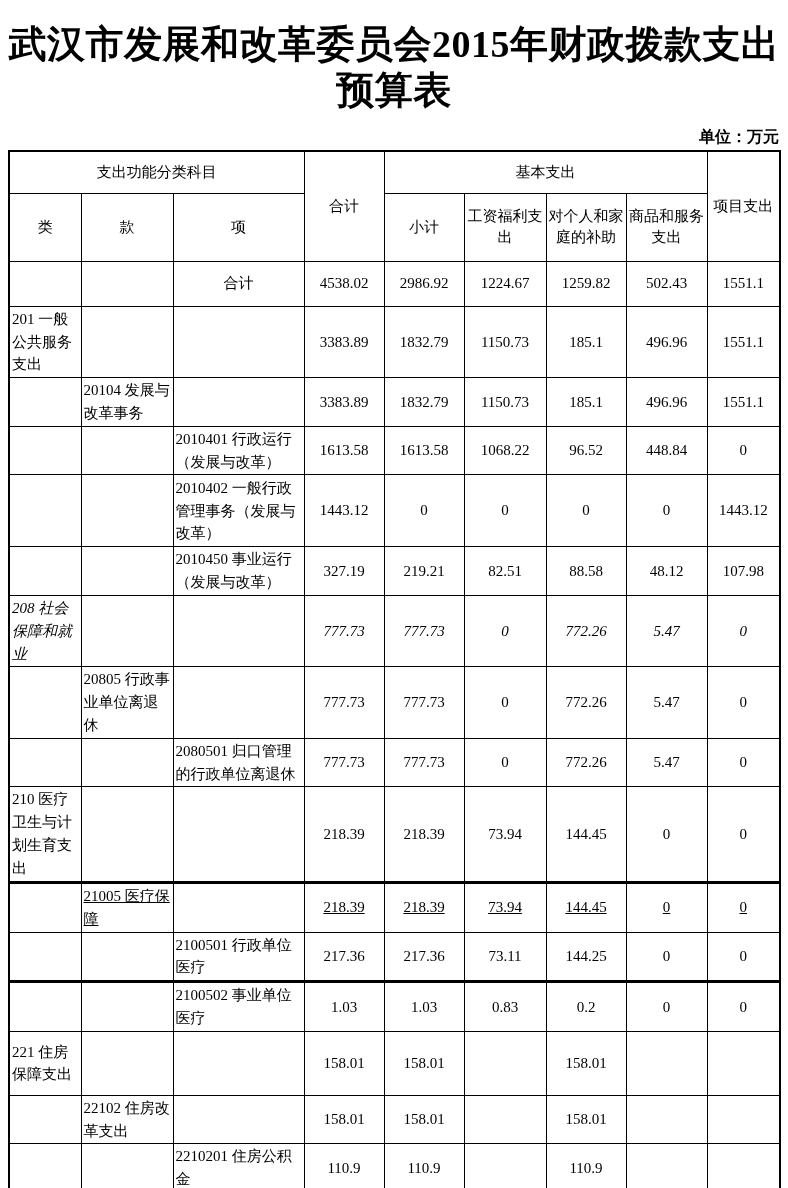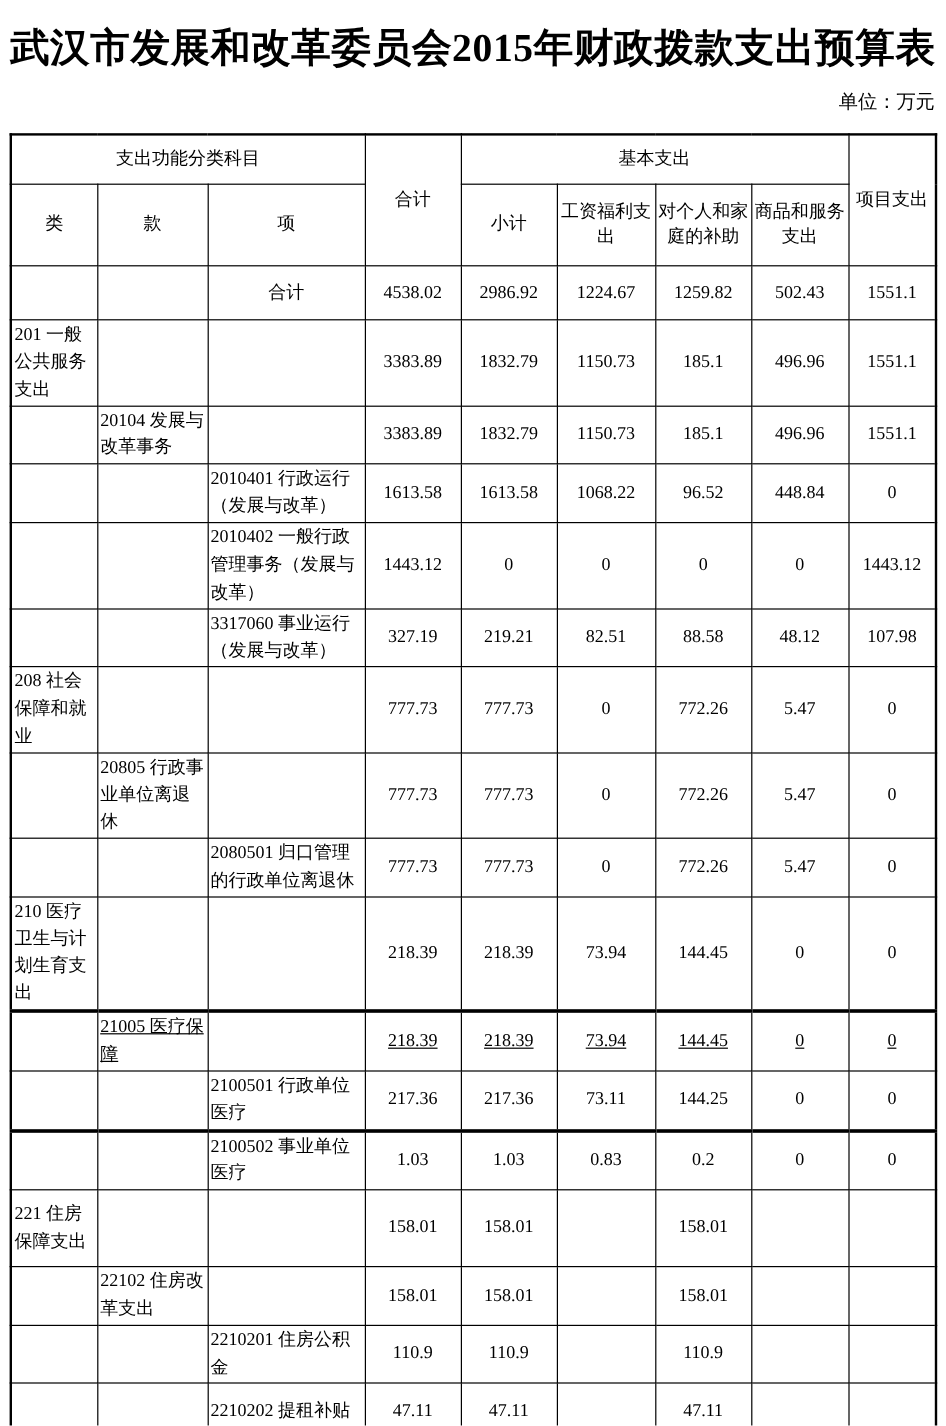--- a/index.html
+++ b/index.html
@@ -6,37 +6,38 @@
   body {
     width: 788px; height: 1188px;
     font-family: "Liberation Serif", "DejaVu Serif", serif;
     color: #000;
     position: relative;
     overflow: hidden;
   }
   .page-title {
     margin: 22px 0 0 0;
     text-align: center;
-    font-size: 33px;
+    font-size: 38px;
     font-weight: bold;
     line-height: 1.2;
     letter-spacing: 0.5px;
   }
   .page-subtitle {
     margin: 1px 0 0 0;
     text-align: center;
     font-size: 22px;
     font-weight: bold;
     line-height: 1.2;
   }
   .unit-line {
-    margin: 14px 9px 16px 0;
+    margin: 14px 9px 4px 0;
     text-align: right;
     font-size: 16px;
     line-height: 1.2;
+    font-weight: bold;
   }
   table.budget {
     border-collapse: collapse;
     table-layout: fixed;
     margin-left: 8px;
     border: 2px solid #000;
   }
   table.budget th, table.budget td {
     border: 1px solid #000;
     font-size: 15px;
@@ -147,29 +148,29 @@
           <td class="num">1443.12</td>
           <td class="num">0</td>
           <td class="num">0</td>
           <td class="num">0</td>
           <td class="num">0</td>
           <td class="num">1443.12</td>
         </tr>
         <tr style="height: 45px;">
           <td class="txt"></td>
           <td class="txt"></td>
-          <td class="txt">3317060 事业运行（发展与改革）</td>
+          <td class="txt">2010450 事业运行（发展与改革）</td>
           <td class="num">327.19</td>
           <td class="num">219.21</td>
           <td class="num">82.51</td>
           <td class="num">88.58</td>
           <td class="num">48.12</td>
           <td class="num">107.98</td>
         </tr>
-        <tr style="height: 63px;">
+        <tr style="height: 63px; font-style: italic;">
           <td class="txt">208 社会保障和就业</td>
           <td class="txt"></td>
           <td class="txt"></td>
           <td class="num">777.73</td>
           <td class="num">777.73</td>
           <td class="num">0</td>
           <td class="num">772.26</td>
           <td class="num">5.47</td>
           <td class="num">0</td>
         </tr>

